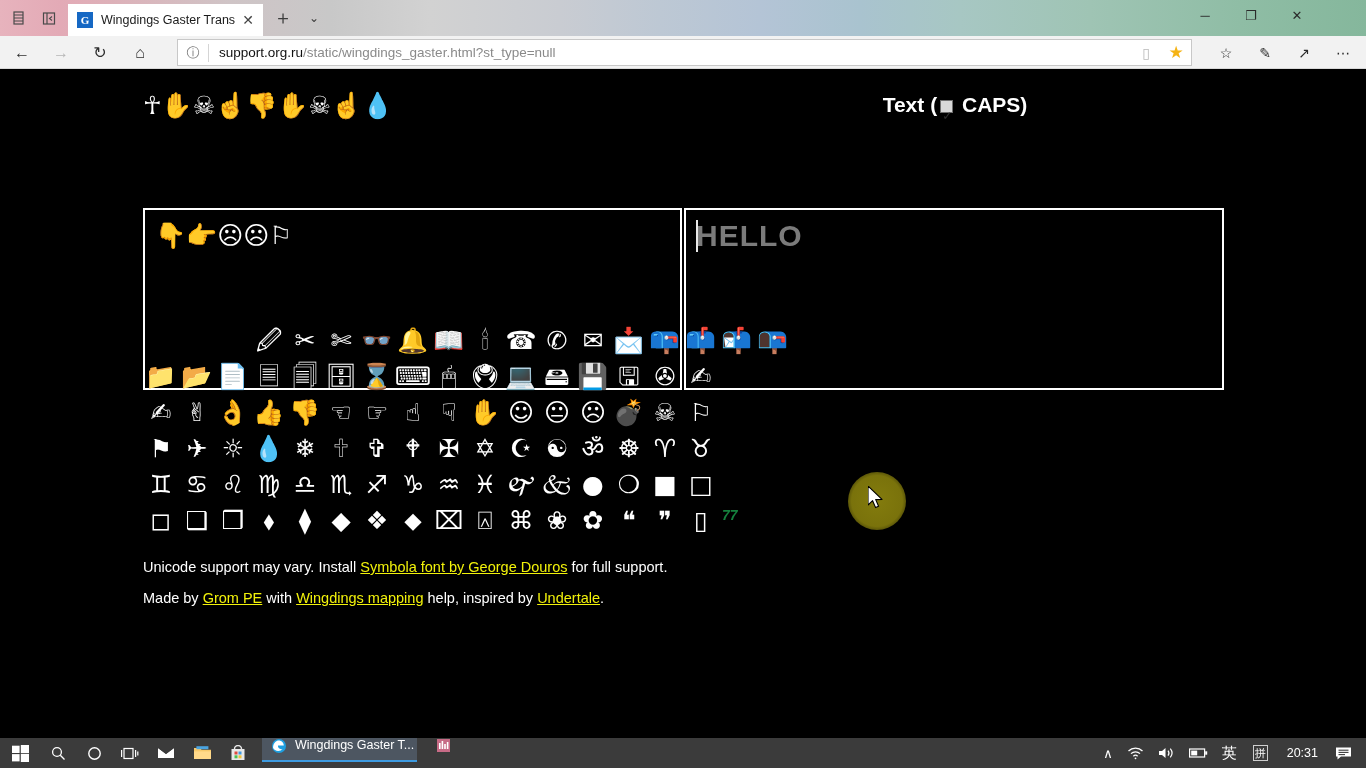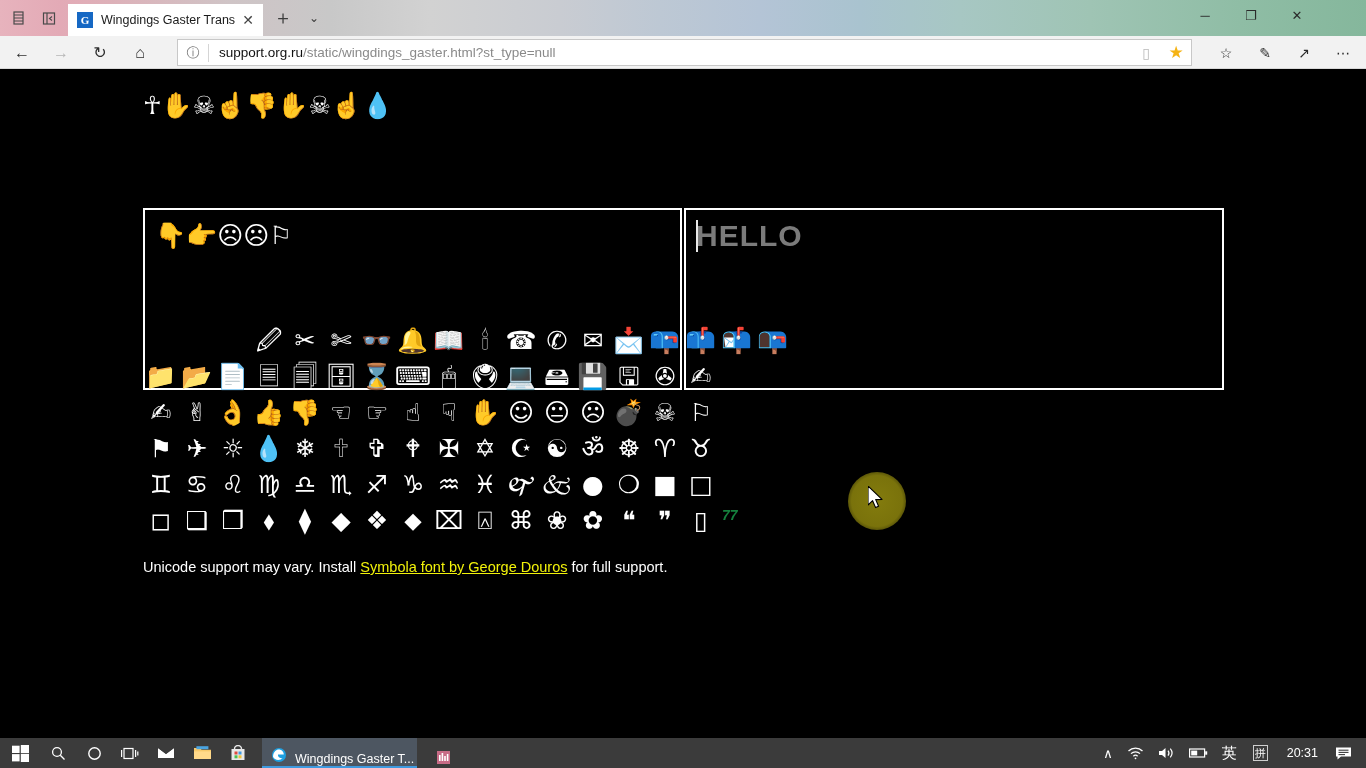--- a/index.html
+++ b/index.html
@@ -175,22 +175,22 @@
   #start-btn {
     position: absolute; left: 0; top: 0; width: 40px; height: 30px;
     display: flex; align-items: center; justify-content: center;
   }
   .tbicon {
     position: absolute; top: 0; width: 36px; height: 30px;
     display: flex; align-items: center; justify-content: center;
     color: #ffffff; font-size: 15px;
   }
   .tbapp {
-    position: absolute; top: 0; height: 30px;
-    display: flex; align-items: flex-end; padding: 0 8px;
+    position: absolute; top: 0; height: 24px;
+    display: flex; align-items: flex-start; padding: 0 8px;
     color: #fff; font-size: 12.5px; white-space: nowrap;
   }
   .tbapp.active { background: #4d5661; border-bottom: 2px solid #3d9ae0; }
   .tbapp .ic { width: 18px; text-align: center; margin-right: 7px; flex: none; }
   #tray { position: absolute; right: 0; top: 0; height: 30px; display: flex; align-items: center; }
   .trayitem {
     display: flex; align-items: center; justify-content: center;
     color: #fff; font-size: 13px; padding: 0 7px; height: 30px;
   }
   #clock { color: #fff; font-size: 12.5px; padding: 0 10px; }
@@ -250,20 +250,21 @@
   <div class="toolicon" style="left:1210px;">☆</div>
   <div class="toolicon" style="left:1249px;">✎</div>
   <div class="toolicon" style="left:1288px;">↗</div>
   <div class="toolicon" style="left:1327px;">⋯</div>
 </div>
 
 <div id="page">
 
   <div id="header-row">
     <div id="emoji-strip">☥✋☠☝👎✋☠☝💧</div>
+    <div id="caps-label"><span>Text (</span><span id="caps-checkbox"></span><span> CAPS)</span></div>
   </div>
 
   <div class="txtbox" id="box-left">
     <div id="left-content">👇👉☹☹⚐</div>
   </div>
 
   <div class="txtbox" id="box-right">
     <div id="right-placeholder">
       <span id="caret"></span>
       <span>HELLO</span>
@@ -277,20 +278,23 @@
       <div class="prow"><span class="pcell">⚑</span><span class="pcell">✈</span><span class="pcell">☼</span><span class="pcell">💧</span><span class="pcell">❄</span><span class="pcell">🕆</span><span class="pcell">✞</span><span class="pcell">🕈</span><span class="pcell">✠</span><span class="pcell">✡</span><span class="pcell">☪</span><span class="pcell">☯</span><span class="pcell">ॐ</span><span class="pcell">☸</span><span class="pcell">♈</span><span class="pcell">♉</span></div>
       <div class="prow"><span class="pcell">♊</span><span class="pcell">♋</span><span class="pcell">♌</span><span class="pcell">♍</span><span class="pcell">♎</span><span class="pcell">♏</span><span class="pcell">♐</span><span class="pcell">♑</span><span class="pcell">♒</span><span class="pcell">♓</span><span class="pcell">🙰</span><span class="pcell">🙵</span><span class="pcell">●</span><span class="pcell">❍</span><span class="pcell">■</span><span class="pcell">□</span></div>
       <div class="prow"><span class="pcell">◻</span><span class="pcell">❑</span><span class="pcell">❒</span><span class="pcell">⬧</span><span class="pcell">⧫</span><span class="pcell">◆</span><span class="pcell">❖</span><span class="pcell">⬥</span><span class="pcell">⌧</span><span class="pcell">⍓</span><span class="pcell">⌘</span><span class="pcell">❀</span><span class="pcell">✿</span><span class="pcell">❝</span><span class="pcell">❞</span><span class="pcell">▯</span></div>
     </div>
   <div id="count-badge">77</div>
 
   <div class="foot" id="foot1">
     <span>Unicode support may vary. Install </span><span class="lnk">Symbola font by George Douros</span><span> for full support.</span>
   </div>
 
+  <div class="foot" id="foot2">
+    <span>Made by </span><span class="lnk">Grom PE</span><span> with </span><span class="lnk">Wingdings mapping</span><span> help, inspired by </span><span class="lnk">Undertale</span><span>.</span>
+  </div>
 
   <div id="cursor-halo"></div>
   <div id="cursor-arrow">
     <svg width="18" height="26" viewBox="0 0 18 26">
         <polygon points="0,0 0,19 4.6,14.7 7.6,21.6 10.6,20.2 7.7,13.6 14,13.4" fill="#ffffff" stroke="#000000" stroke-width="1.1" stroke-linejoin="round"></polygon>
       </svg>
   </div>
 </div>
 
 <div id="taskbar">

